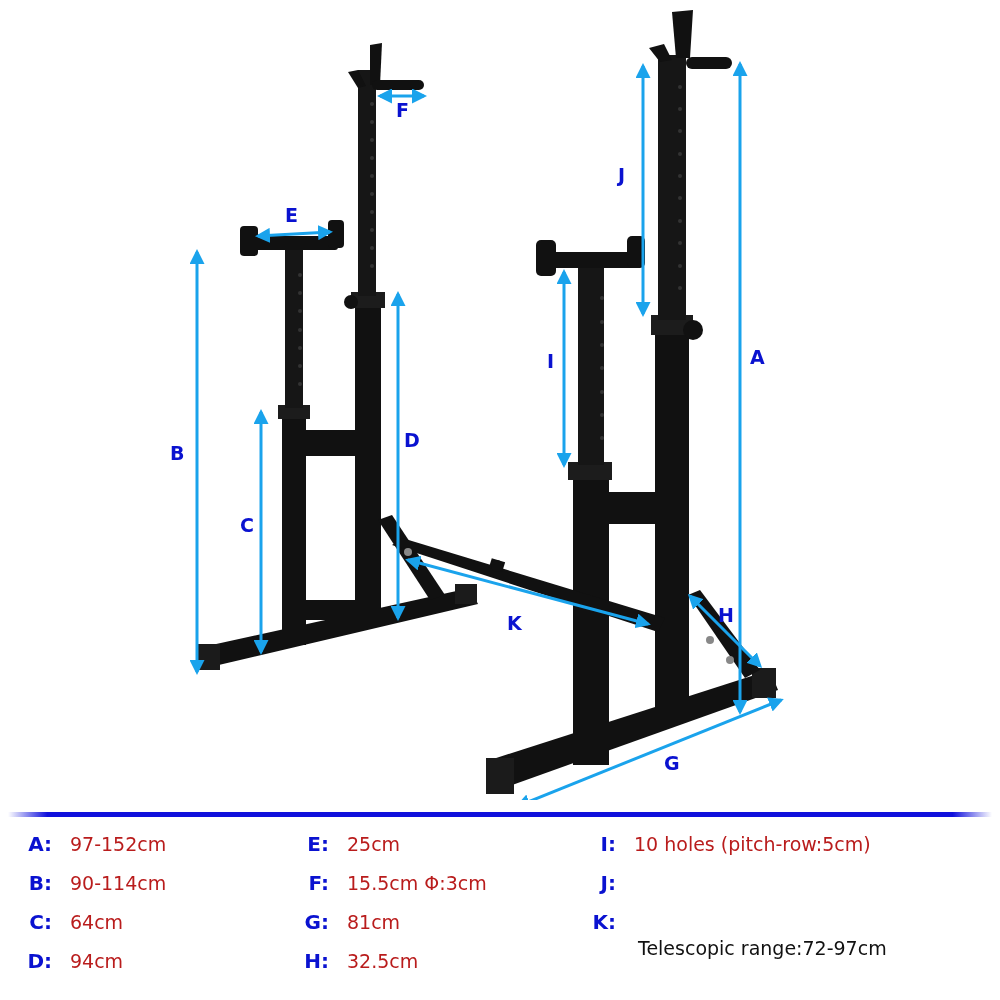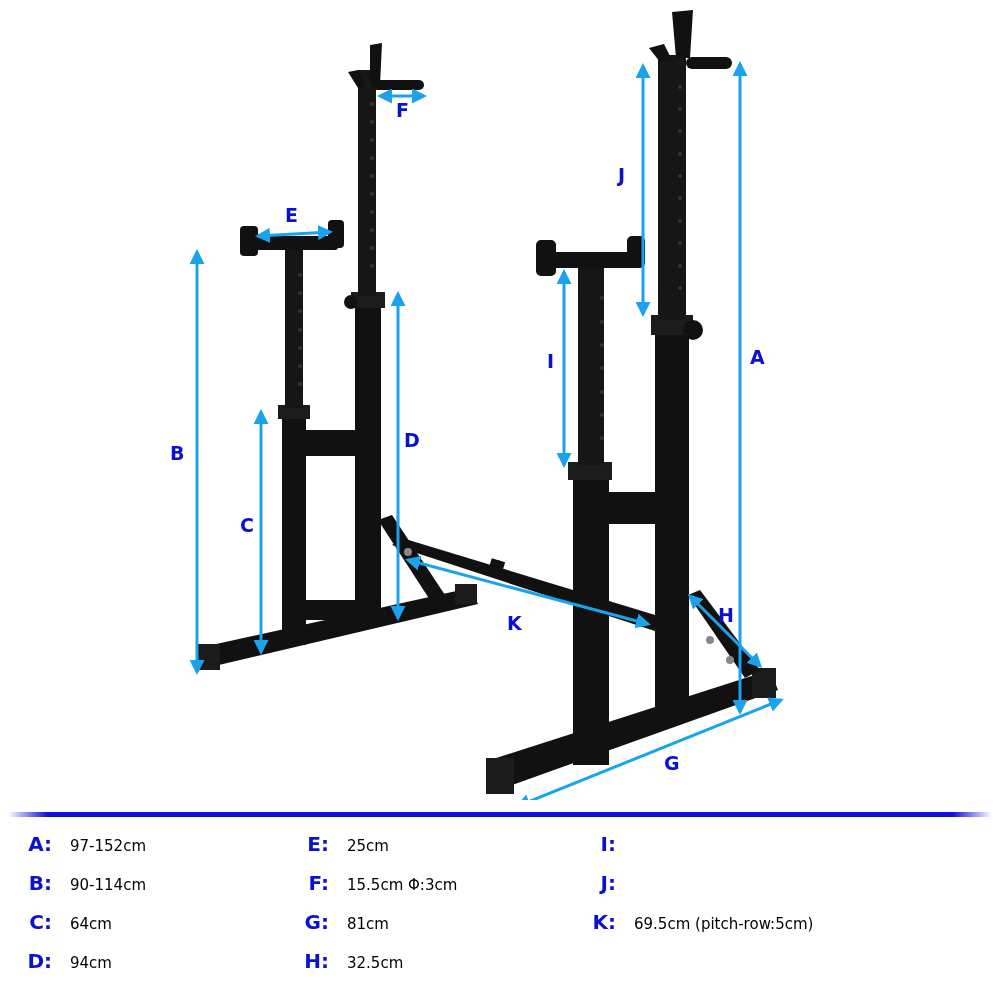--- a/index.html
+++ b/index.html
@@ -4,21 +4,21 @@
 <style>
   html, body { margin:0; padding:0; background:#ffffff; }
   body { width:1000px; height:1000px; position:relative; overflow:hidden; font-family:"DejaVu Sans", sans-serif; }
   #diagram { position:absolute; left:0; top:0; width:1000px; height:800px; }
   .dim-label { font-family:"DejaVu Sans", sans-serif; font-weight:bold; font-size:19px; fill:#0a12d0; }
   #divider { position:absolute; left:8px; top:812px; width:984px; height:5px;
     background:linear-gradient(to right, rgba(16,16,220,0) 0%, #1010dc 4%, #1010dc 96%, rgba(16,16,220,0) 100%); }
   .spec-col { position:absolute; top:832px; }
   .spec-row { display:flex; align-items:baseline; height:39px; }
   .spec-key { font-family:"DejaVu Sans", sans-serif; font-weight:bold; color:#0a12d0; font-size:20px; text-align:right; width:38px; margin-right:18px; }
-  .spec-val { font-family:"DejaVu Sans", sans-serif; color:#000000; font-size:15px; white-space:nowrap; }
+  .spec-val { font-family:"DejaVu Sans", sans-serif; color:#b91c1c; font-size:19px; white-space:nowrap; }
   .spec-sub { font-family:"DejaVu Sans", sans-serif; color:#111; font-size:19px; margin-left:60px; margin-top:-12px; white-space:nowrap; }
 </style>
 </head>
 <body>
 
 <svg id="diagram" viewBox="0 0 1000 800" xmlns="http://www.w3.org/2000/svg">
   <defs>
     <marker id="ah" viewBox="0 0 10 10" refX="8" refY="5" markerWidth="5" markerHeight="5" orient="auto-start-reverse">
       <path d="M0,0 L10,5 L0,10 z" fill="#1aa3ec"></path>
     </marker>
@@ -192,21 +192,22 @@
   </div>
   <div class="spec-row">
     <span class="spec-key">H:</span>
     <span class="spec-val">32.5cm</span>
   </div>
 </div>
 
 <div class="spec-col" style="left:578px;">
   <div class="spec-row">
     <span class="spec-key">I:</span>
+    <span class="spec-val">10 holes (pitch-row:5cm)</span>
   </div>
   <div class="spec-row">
     <span class="spec-key">J:</span>
   </div>
   <div class="spec-row">
     <span class="spec-key">K:</span>
-    <span class="spec-val">69.5cm (pitch-row:5cm)</span>
-  </div>
+  </div>
+  <div class="spec-sub">Telescopic range:72-97cm</div>
 </div>
 
 </body></html>

